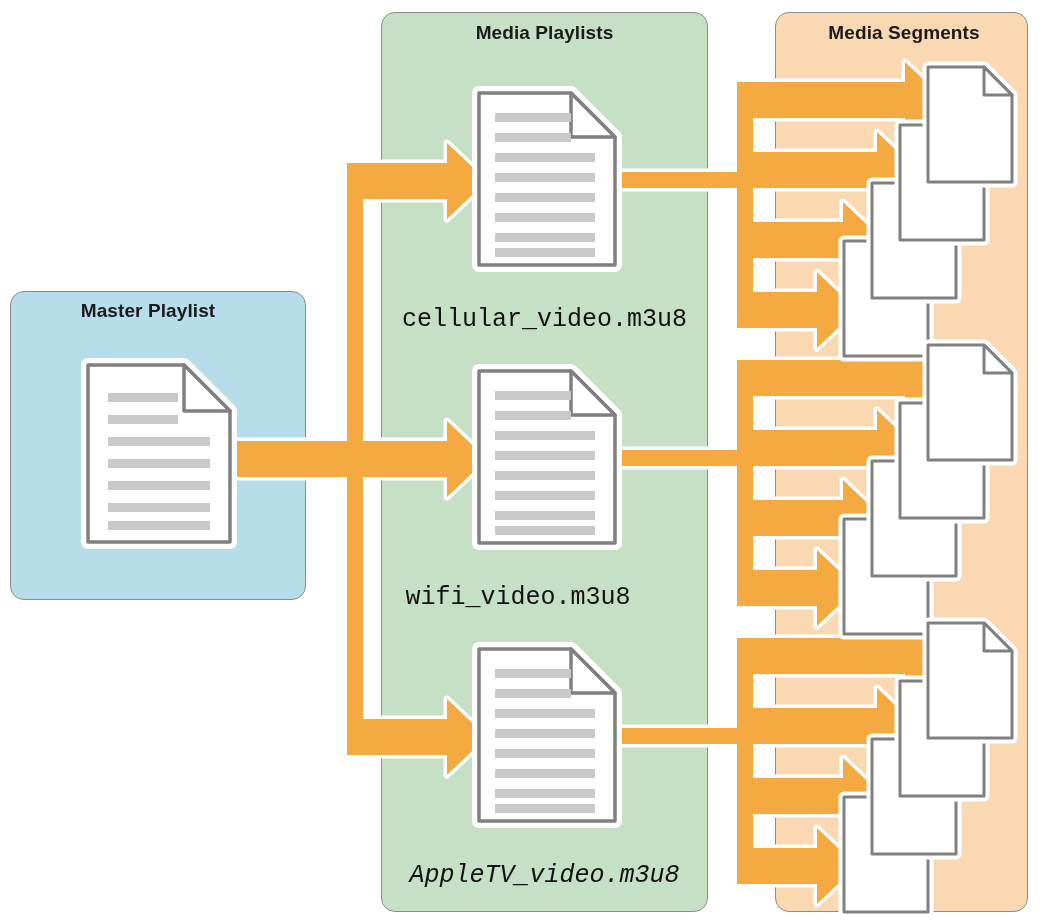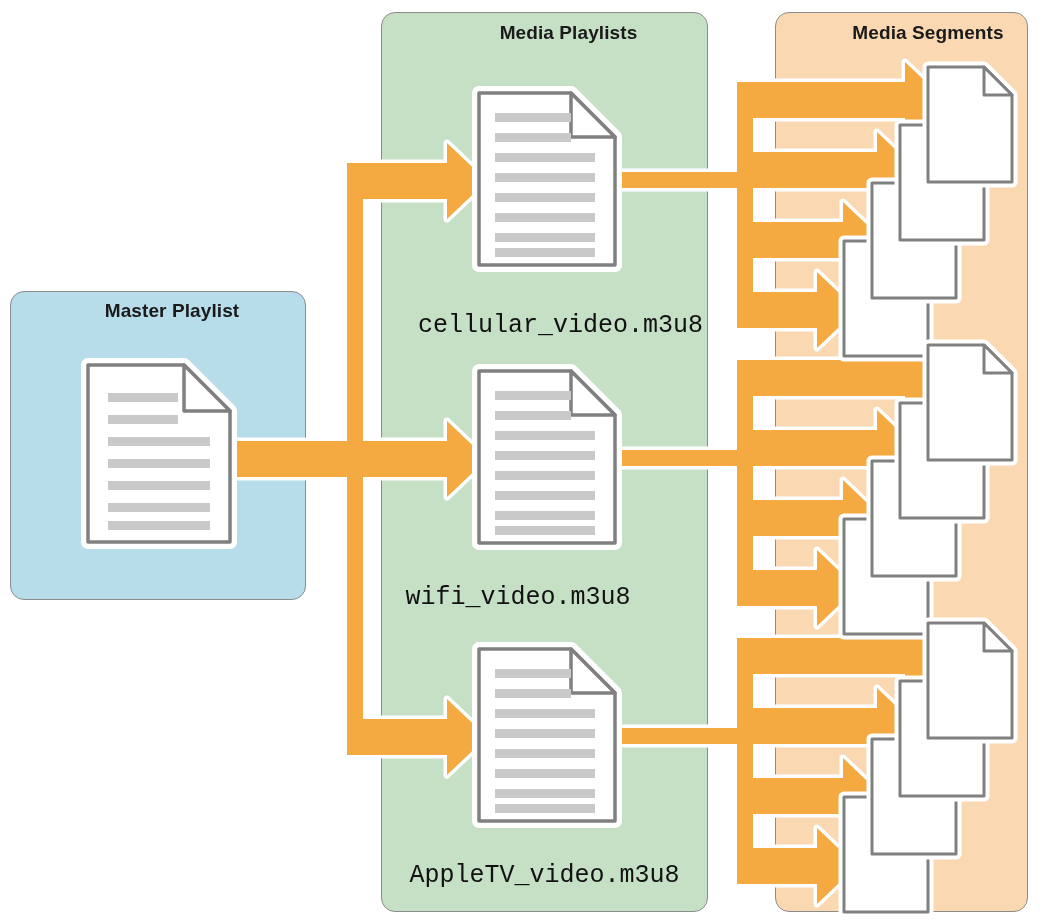--- a/index.html
+++ b/index.html
@@ -27,21 +27,20 @@
   }
   .panel-title {
     position: absolute;
     left: 0;
     right: 0;
     text-align: center;
     font-weight: bold;
     font-size: 19px;
     color: #1a1a1a;
     letter-spacing: 0.1px;
-    padding-left: 24px;
   }
 
   #panel-master {
     left: 10px;
     top: 291px;
     width: 296px;
     height: 309px;
     background: #b7dcea;
   }
   #panel-playlists {
@@ -489,21 +488,21 @@
         <rect x="24" y="48" width="76" height="9"></rect>
         <rect x="24" y="68" width="100" height="9"></rect>
         <rect x="24" y="88" width="100" height="9"></rect>
         <rect x="24" y="108" width="100" height="9"></rect>
         <rect x="24" y="128" width="100" height="9"></rect>
         <rect x="24" y="148" width="100" height="9"></rect>
         <rect x="24" y="163" width="100" height="9"></rect>
       </g>
     </svg>
   </div>
-  <div class="caption" style="left:397px; width:327px; top:305px;margin-top:6px;">cellular_video.m3u8</div>
+  <div class="caption" style="left:381px; width:327px; top:305px;">cellular_video.m3u8</div>
 
   <div class="doc" style="left:471px; top:363px;">
     <svg width="152" height="188" viewBox="0 0 152 188">
       <path d="M8 8 H100 L144 52 V180 H8 Z" fill="#ffffff" stroke="#ffffff" stroke-width="14" stroke-linejoin="round"></path>
       <path d="M8 8 H100 L144 52 V180 H8 Z" fill="#ffffff" stroke="#808080" stroke-width="3.5" stroke-linejoin="round"></path>
       <path d="M100 8 V52 H144 Z" fill="#ffffff" stroke="#808080" stroke-width="3.5" stroke-linejoin="round"></path>
       <g fill="#c9c9c9">
         <rect x="24" y="28" width="76" height="9"></rect>
         <rect x="24" y="48" width="76" height="9"></rect>
         <rect x="24" y="68" width="100" height="9"></rect>
@@ -527,15 +526,15 @@
         <rect x="24" y="48" width="76" height="9"></rect>
         <rect x="24" y="68" width="100" height="9"></rect>
         <rect x="24" y="88" width="100" height="9"></rect>
         <rect x="24" y="108" width="100" height="9"></rect>
         <rect x="24" y="128" width="100" height="9"></rect>
         <rect x="24" y="148" width="100" height="9"></rect>
         <rect x="24" y="163" width="100" height="9"></rect>
       </g>
     </svg>
   </div>
-  <div class="caption" style="left:381px; width:327px; top:861px;">AppleTV_video.m3u8</div>
+  <div class="caption" style="left:381px; width:327px; top:861px;font-style:italic;">AppleTV_video.m3u8</div>
 
 </div>
 
 </body></html>

